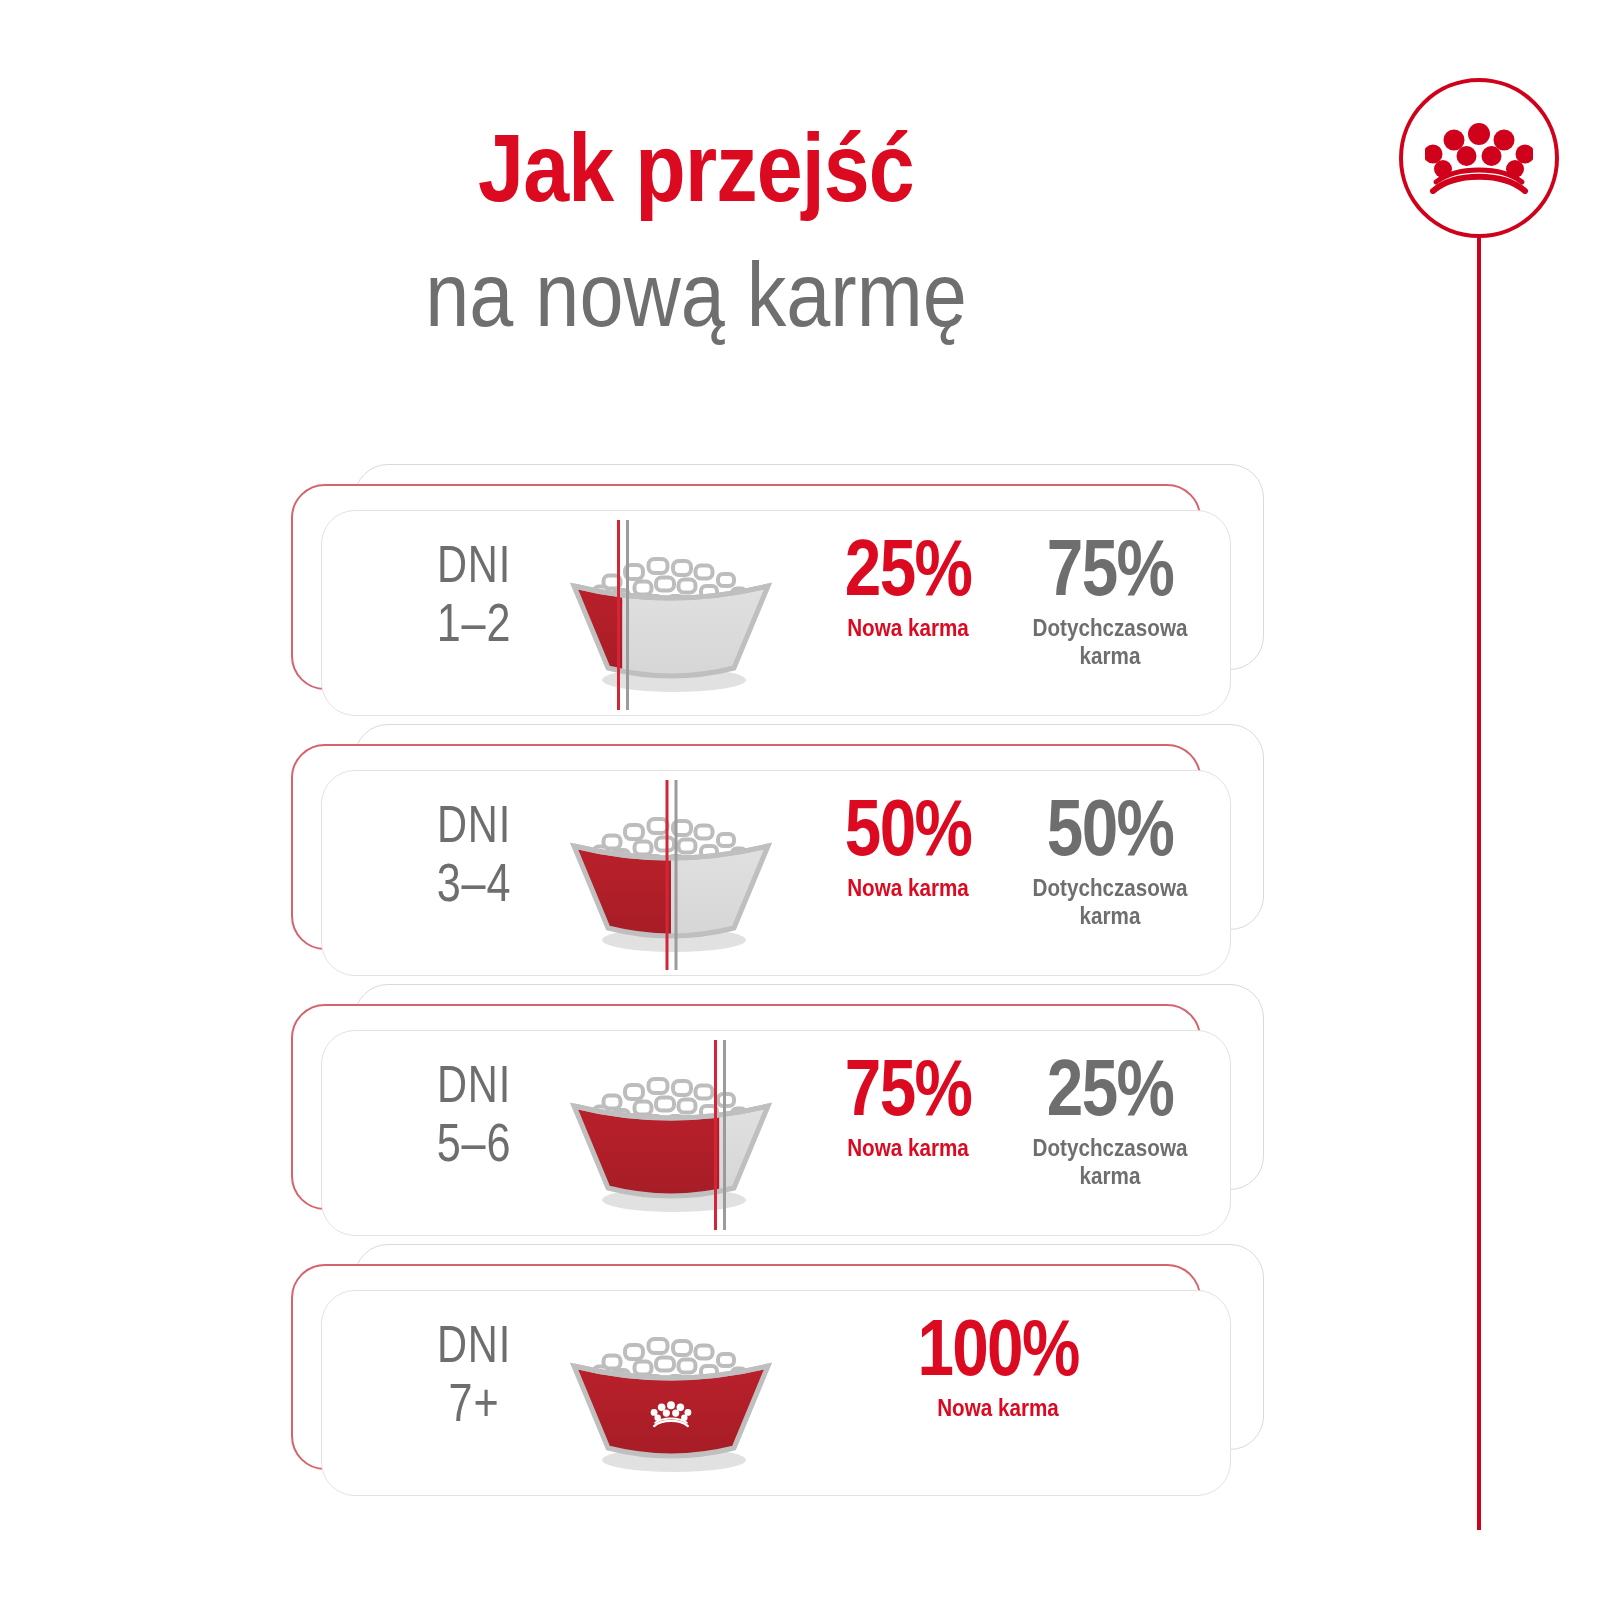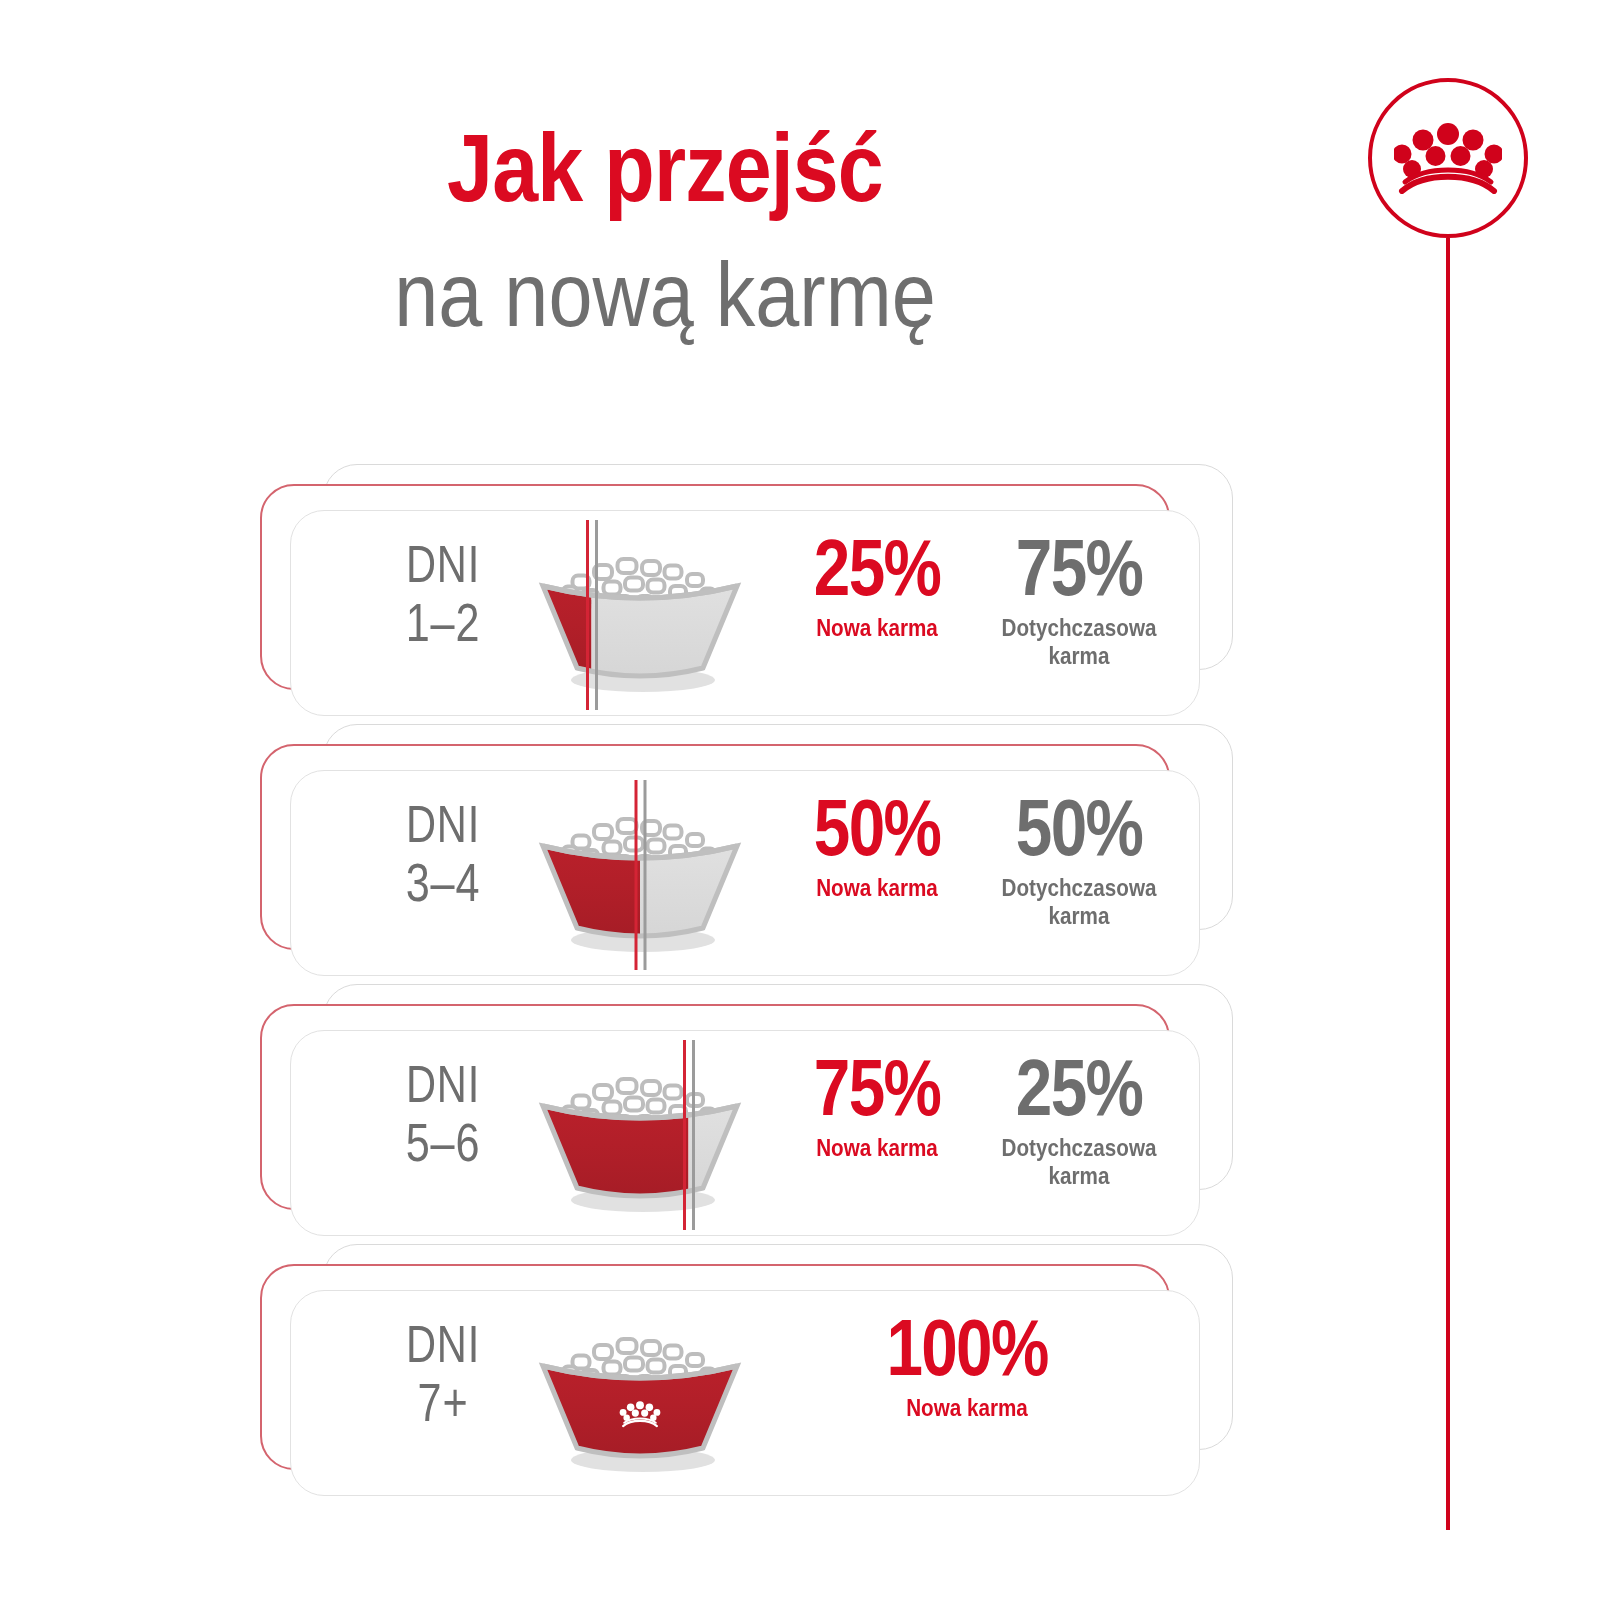--- a/index.html
+++ b/index.html
@@ -2,21 +2,21 @@
 <html><head>
 <meta charset="utf-8">
 <style>
   * { box-sizing: border-box; margin: 0; padding: 0; }
   html, body {
     width: 1600px; height: 1600px;
     background: #ffffff;
     font-family: "Liberation Sans", sans-serif;
     overflow: hidden;
   }
-  .stage { position: relative; width: 1424px; height: 1600px; background:#fff; }
+  .stage { position: relative; width: 1424px; height: 1600px; background:#fff;margin-left:31px; }
 
   
   .header { position:absolute; left:0; top:120px; width:1330px; text-align:center; }
   .title-1 {
     font-size: 96px; font-weight: 700; color:#DB0A21;
     letter-spacing:-1px; line-height:1.0;
     font-family:"Liberation Sans", sans-serif;
     transform: scaleX(0.86); transform-origin: center;
   }
   .title-2 {

